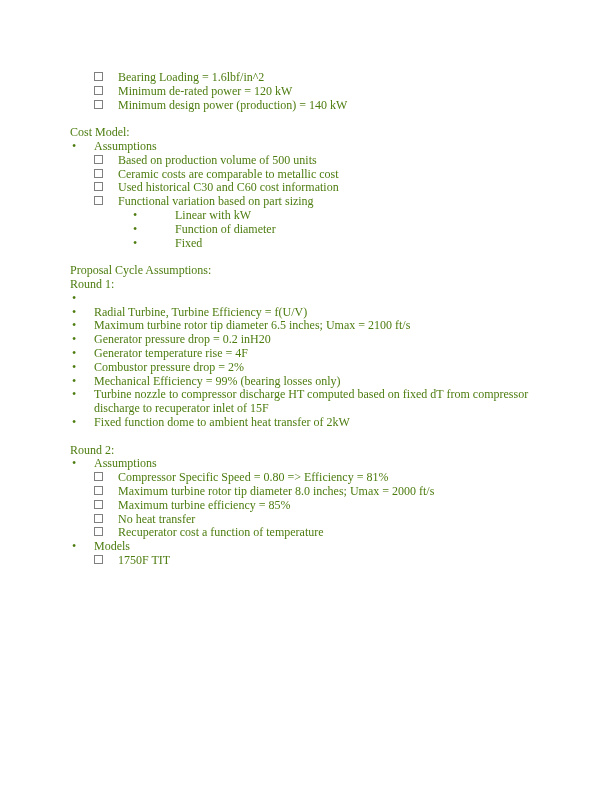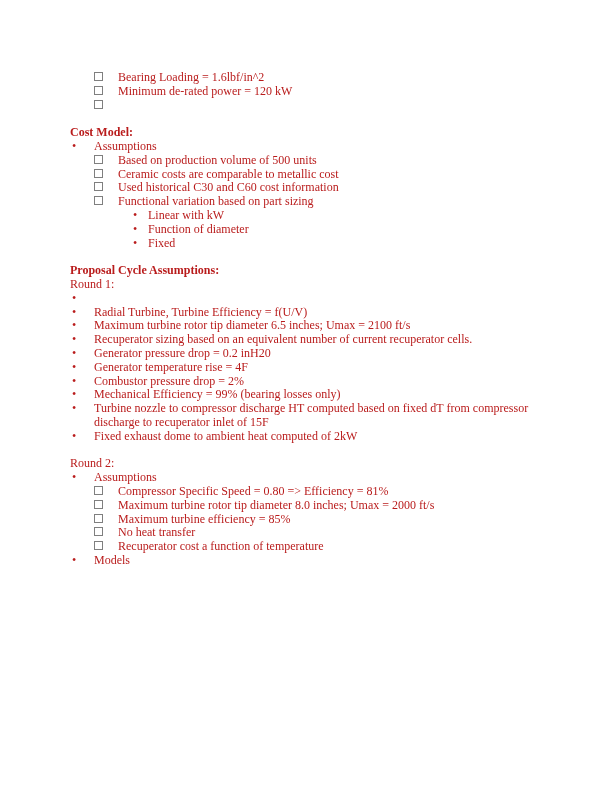--- a/index.html
+++ b/index.html
@@ -4,48 +4,48 @@
 <style>
   html, body { margin: 0; padding: 0; background: #ffffff; }
   .page {
     position: relative;
     width: 612px;
     height: 568px;
     background: #ffffff;
     font-family: "Liberation Serif", "DejaVu Serif", serif;
     font-size: 12px;
     line-height: 13.8px;
-    color: #b91c1c;
+    color: #4d7c0f;
     overflow: hidden;
   }
   .content {
     position: absolute;
     left: 70px;
     top: 71px;
     width: 474px;
   }
-  .h { font-weight: bold; }
+  .h { font-weight: normal; }
   .li { display: flex; }
   .m { flex: none; }
   
   .li1 > .m { width: 22px; margin-left: 2px; }
   .li1 > .m::before { content: "\2022"; }
   
   .lic { margin-left: 24px; }
   .lic > .m { width: 24px; }
   .lic > .m::before {
     content: "";
     display: inline-block;
     width: 7px;
     height: 7px;
     border: 1px solid #7f7f7f;
     background: #ffffff;
   }
   
-  .lis { margin-left: 63px; }
+  .lis { margin-left: 63px; gap: 27px; }
   .lis > .m { width: 15px; }
   .lis > .m::before { content: "\2022"; }
   .sp { height: 13.8px; }
   .pageno {
     position: absolute;
     right: 72px;
     top: 753px;
     width: 40px;
     text-align: right;
   }
@@ -59,20 +59,21 @@
     <div class="li lic">
         <span class="m"></span>
         <span>Bearing Loading = 1.6lbf/in^2</span>
       </div>
     <div class="li lic">
         <span class="m"></span>
         <span>Minimum de-rated power = 120 kW</span>
       </div>
     <div class="li lic">
         <span class="m"></span>
+        <span>Minimum design power (production) = 140 kW</span>
       </div>
 
     <div class="sp"></div>
 
     <div class="h">Cost Model:</div>
     <div class="li li1">
         <span class="m"></span>
         <span>Assumptions</span>
       </div>
     <div class="li lic">
@@ -114,45 +115,41 @@
     <div class="li li1">
         <span class="m"></span>
         <span>Radial Turbine, Turbine Efficiency = f(U/V)</span>
       </div>
     <div class="li li1">
         <span class="m"></span>
         <span>Maximum turbine rotor tip diameter 6.5 inches; Umax = 2100 ft/s</span>
       </div>
     <div class="li li1">
         <span class="m"></span>
-        <span>Recuperator sizing based on an equivalent number of current recuperator cells.</span>
-      </div>
-    <div class="li li1">
-        <span class="m"></span>
         <span>Generator pressure drop = 0.2 inH20</span>
       </div>
     <div class="li li1">
         <span class="m"></span>
         <span>Generator temperature rise = 4F</span>
       </div>
     <div class="li li1">
         <span class="m"></span>
         <span>Combustor pressure drop = 2%</span>
       </div>
     <div class="li li1">
         <span class="m"></span>
         <span>Mechanical Efficiency = 99% (bearing losses only)</span>
       </div>
     <div class="li li1">
         <span class="m"></span>
         <span>Turbine nozzle to compressor discharge HT computed based on fixed dT from compressor discharge to recuperator inlet of 15F</span>
       </div>
     <div class="li li1">
         <span class="m"></span>
-        <span>Fixed exhaust dome to ambient heat computed of 2kW</span>
+        <span>Fixed function dome to ambient heat transfer of 2kW</span>
       </div>
 
     <div class="sp"></div>
 
     <div>Round 2:</div>
     <div class="li li1">
         <span class="m"></span>
         <span>Assumptions</span>
       </div>
     <div class="li lic">

